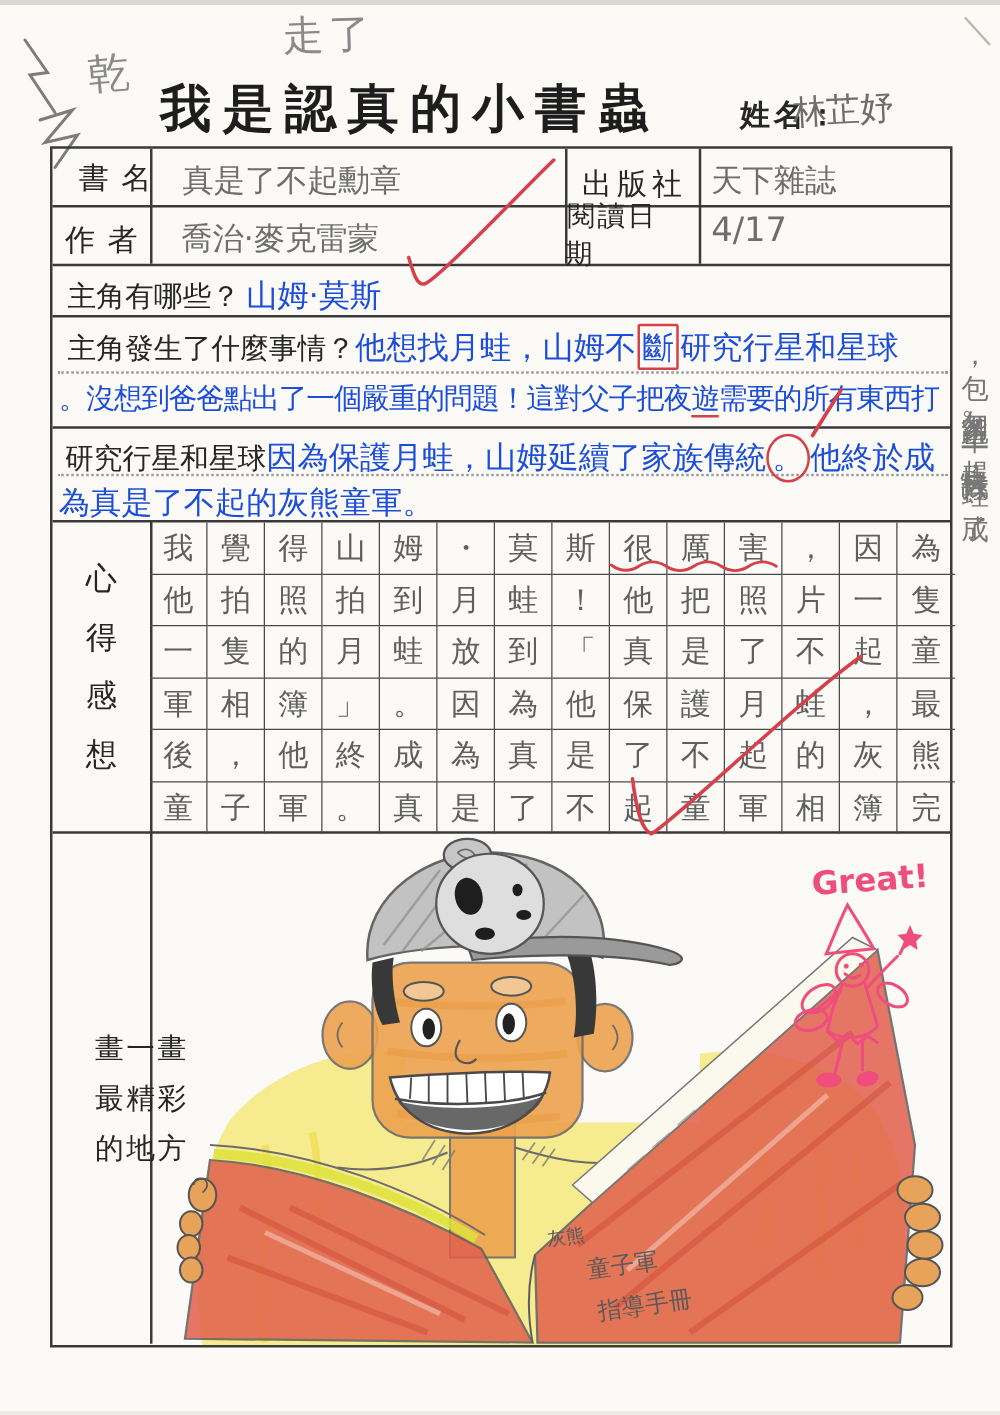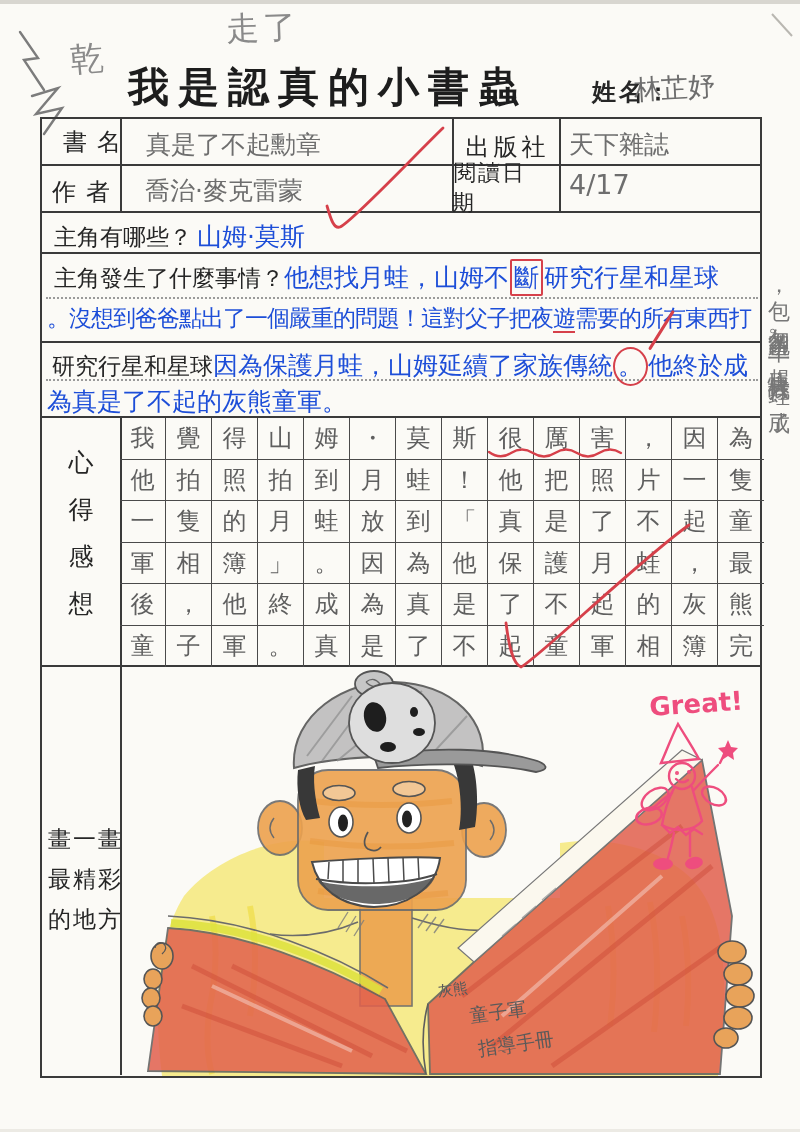--- a/index.html
+++ b/index.html
@@ -47,21 +47,21 @@
         grid-template-columns:repeat(14,1fr);grid-template-rows:repeat(6,1fr);}
   .grid-cell{border-right:1.6px solid #4a4a4a;border-bottom:1.6px solid #4a4a4a;
              display:flex;align-items:center;justify-content:center;
              font-family:"DejaVu Sans","Liberation Sans",sans-serif;font-size:24px;color:#5f5f5f;}
   .grid-cell:nth-child(14n){border-right:none;}
   .grid-cell.last-row{border-bottom:none;}
 
   .vert-label{position:absolute;display:flex;flex-direction:column;align-items:center;
               font-size:25px;color:#262626;}
   .vert-label span{line-height:47px;}
-  .draw-label{position:absolute;font-size:23px;color:#262626;line-height:40px;letter-spacing:2px;}
+  .draw-label{position:absolute;font-size:23px;color:#262626;line-height:40px;letter-spacing:2px;margin-left:28px;}
 
   .margin-note{left:764px;top:283px;height:420px;writing-mode:vertical-rl;
                font-size:22px;letter-spacing:3px;color:#777;}
 
   svg{position:absolute;overflow:visible;}
   .nopointer{pointer-events:none;}
 </style>
 </head>
 <body>
 

